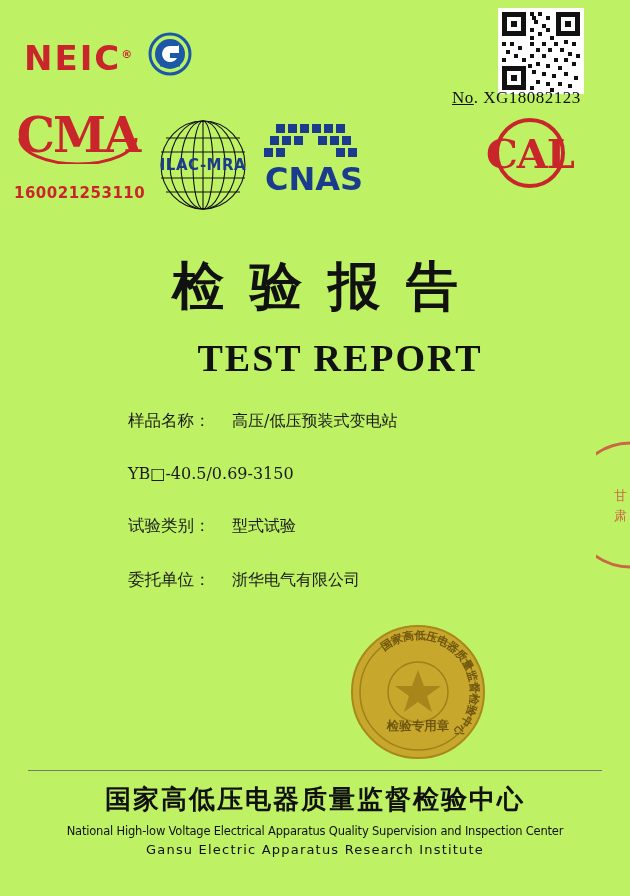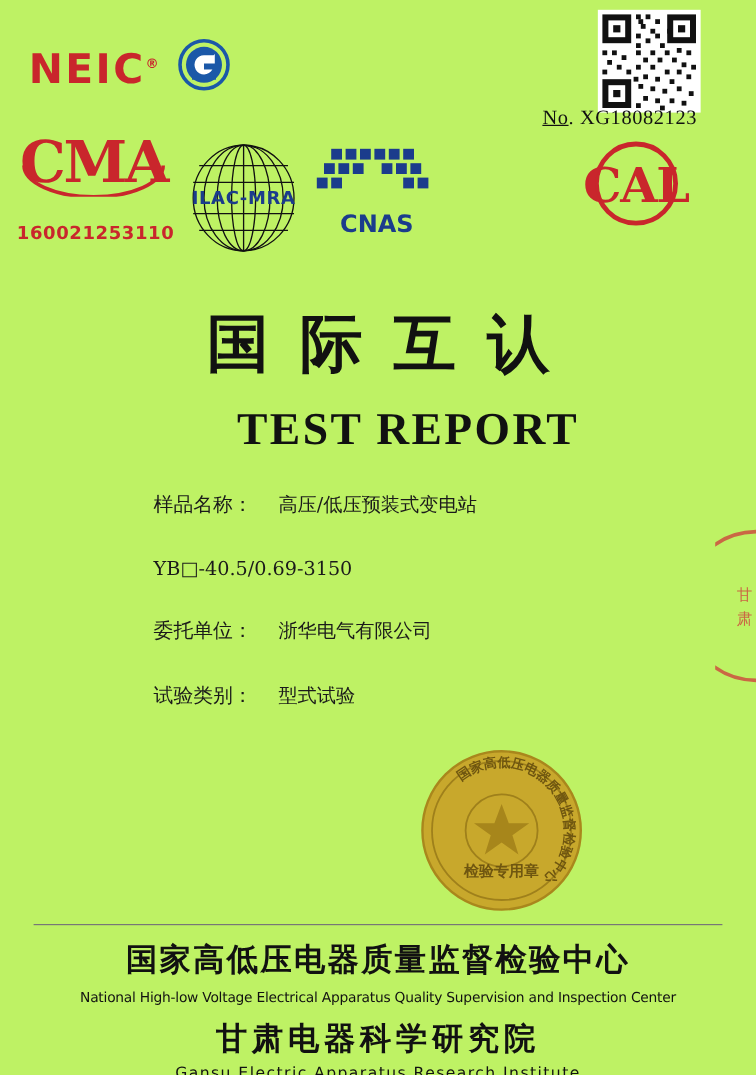--- a/index.html
+++ b/index.html
@@ -125,21 +125,21 @@
     height: 92px;
   }
   .cnas .cnas-text {
     position: absolute;
     bottom: 14px;
     left: 0;
     width: 104px;
     text-align: center;
     font-family: "DejaVu Sans", sans-serif;
     font-weight: bold;
-    font-size: 20px;
+    font-size: 32px;
     color: #1b3c8c;
     letter-spacing: 0px;
   }
 
   
   .cnas-side {
     position: absolute;
     top: 122px;
     left: 378px;
     font-family: "DejaVu Sans", sans-serif;
@@ -443,38 +443,38 @@
 
   <div class="cal">
     <div class="calmark">
       <svg width="124" height="74" viewBox="0 0 124 74">
         <circle cx="62" cy="37" r="33" fill="none" stroke="#c9262c" stroke-width="4"></circle>
         <text x="62" y="52" text-anchor="middle" font-family="DejaVu Serif, serif" font-weight="bold" font-size="40" fill="#c9262c" letter-spacing="-1">CAL</text>
       </svg>
     </div>
   </div>
 
-  <div class="title-cn">国际互认</div>
+  <div class="title-cn">检验报告</div>
   <div class="title-en">TEST REPORT</div>
 
   <div class="fields">
     <div class="field">
       <span class="lbl">样品名称：</span>
       <span class="val">高压/低压预装式变电站</span>
     </div>
     <div class="field">
       <span class="val">YB□-40.5/0.69-3150</span>
     </div>
     <div class="field">
+      <span class="lbl">试验类别：</span>
+      <span class="val">型式试验</span>
+    </div>
+    <div class="field">
       <span class="lbl">委托单位：</span>
       <span class="val">浙华电气有限公司</span>
-    </div>
-    <div class="field">
-      <span class="lbl">试验类别：</span>
-      <span class="val">型式试验</span>
     </div>
   </div>
 
   <div class="seal">
     <svg width="148" height="148" viewBox="0 0 148 148">
       <defs>
         <path id="ringpath" d="M 74,74 m -53,0 a 53,53 0 1,1 106,0 a 53,53 0 1,1 -106,0"></path>
       </defs>
       <g>
         <circle cx="74" cy="74" r="66" fill="#c9a227" opacity="0.92"></circle>
@@ -495,17 +495,16 @@
       <circle cx="35" cy="75" r="62" fill="none" stroke="#cf3a3a" stroke-width="3"></circle>
       <text x="18" y="70" font-family="DejaVu Serif, serif" font-size="13" fill="#cf3a3a">甘</text>
       <text x="18" y="90" font-family="DejaVu Serif, serif" font-size="13" fill="#cf3a3a">肃</text>
     </svg>
   </div>
 
   <div class="foot-rule"></div>
   <div class="footer">
     <div class="foot-cn1">国家高低压电器质量监督检验中心</div>
     <div class="foot-en1">National High-low Voltage Electrical Apparatus Quality Supervision and Inspection Center</div>
-    <div class="foot-cn2">甘肃电器科学研究院</div>
     <div class="foot-en2">Gansu Electric Apparatus Research Institute</div>
   </div>
 
 </div>
 
 </body></html>

